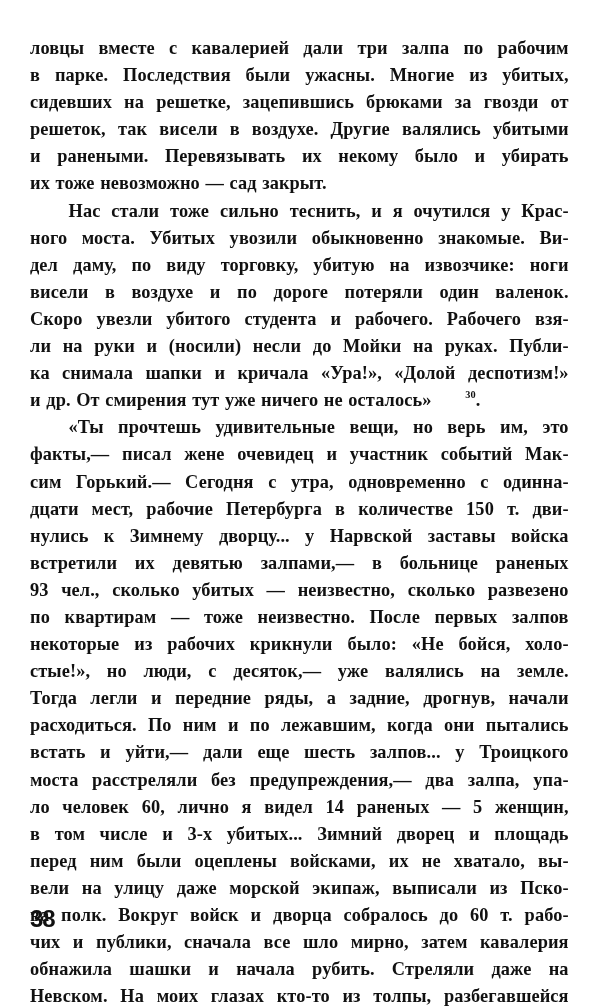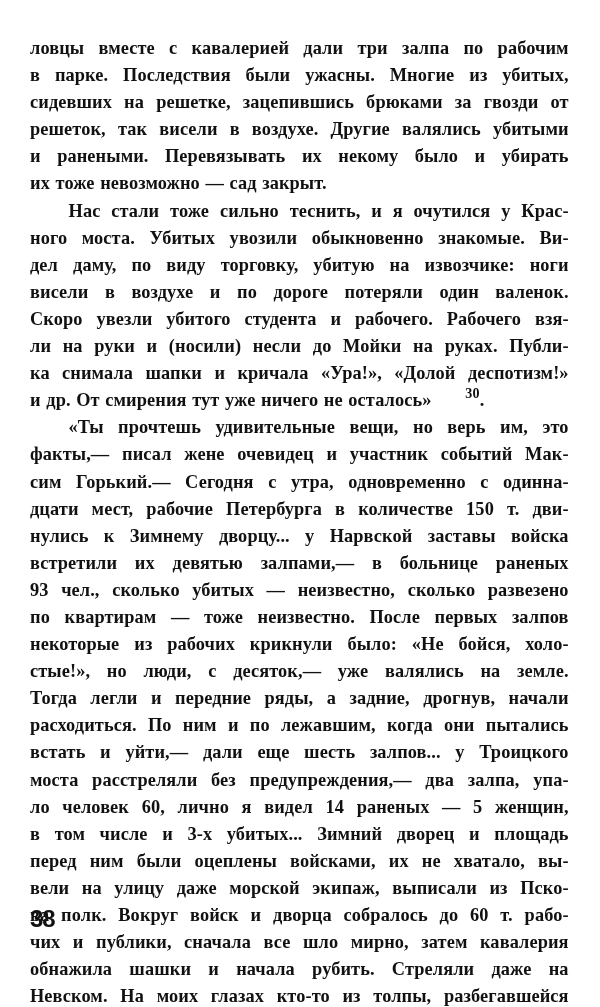--- a/index.html
+++ b/index.html
@@ -49,21 +49,21 @@
       text-align: justify;
       text-align-last: justify;
       white-space: normal;
       height: 27.1px;
       overflow: visible;
     }
     .line.last .txt {
       text-align-last: left;
     }
     sup.fn {
-      font-size: 15px;
+      font-size: 11px;
       vertical-align: 8px;
       line-height: 0;
       margin-left: 36px;
     }
     .page-number {
       position: absolute;
       left: 30px;
       top: 905px;
       font-size: 24px;
       font-weight: bold;

